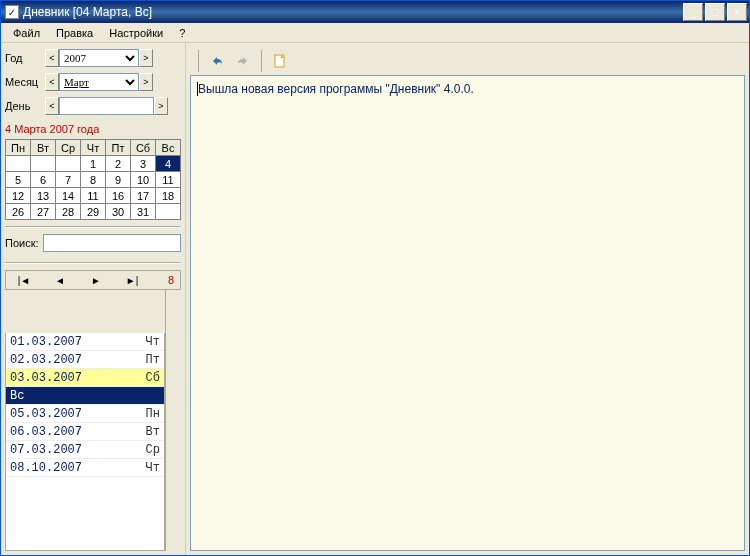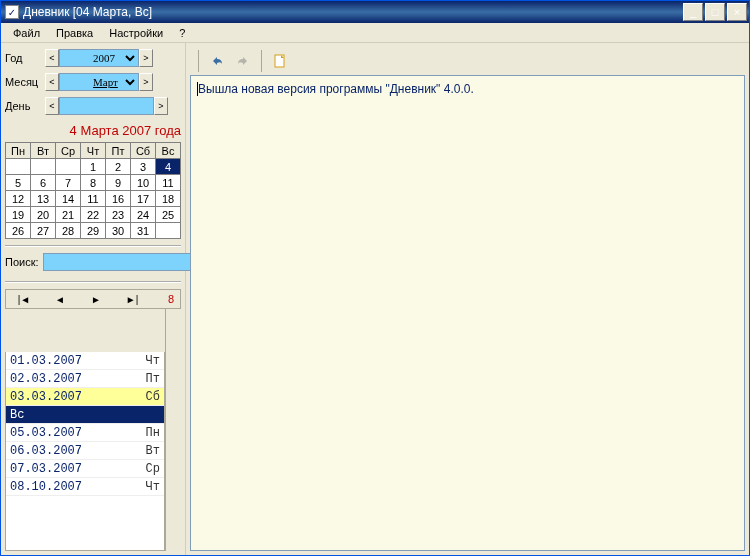--- a/index.html
+++ b/index.html
@@ -10,25 +10,25 @@
 .titlebar .title { flex:1; }
 .winbtns { display:flex; gap:2px; }
 .winbtn { width:20px; height:18px; background:#ECE9D8; border:1px solid #fff; border-right-color:#808080; border-bottom-color:#808080; display:flex; align-items:center; justify-content:center; font-family:Arial; font-size:11px; cursor:pointer; }
 .menubar { background:#ECE9D8; height:20px; display:flex; align-items:center; padding:6px 4px; border-bottom:1px solid #d0cdbb; }
 .menuitem { padding:2px 8px; cursor:pointer; }
 .body { flex:1; display:flex; background:#ECE9D8; }
 .left { width:185px; padding:4px; display:flex; flex-direction:column; border-right:1px solid #d0cdbb; }
 .row { display:flex; align-items:center; height:22px; margin-bottom:2px; }
 .lbl { width:40px; }
 .navbtn { width:14px; height:18px; border:1px solid #fff; border-right-color:#808080; border-bottom-color:#808080; background:#ECE9D8; display:flex; align-items:center; justify-content:center; cursor:pointer; font-size:9px; }
-select, input[type=text] { font-family:Tahoma; font-size:11px; border:1px solid #7F9DB9; background:#7dd3fc; height:18px;padding-left:29px; }
+select, input[type=text] { font-family:Tahoma; font-size:11px; border:1px solid #7F9DB9; background:#ffffff; height:18px; }
 .year-select { width:80px; }
 .month-select { width:80px;text-decoration:underline; }
 .day-input { width:95px; }
-.calhdr { text-align:right; color:#C00000; padding:4px 0; font-size:13px; }
+.calhdr { text-align:left; color:#C00000; padding:4px 0; font-size:11px; }
 table.cal { width:100%; border-collapse:collapse; font-size:11px; background:#fff; }
 table.cal th, table.cal td { border:1px solid #808080; text-align:center; height:16px; width:24px; }
 table.cal th { background:#ECE9D8; font-weight:normal; }
 table.cal td.sel { background:#0A246A; color:#fff; }
 .divider { border-top:2px groove #fff; margin:6px 0; }
 .search-row { display:flex; align-items:center; margin-bottom:4px; }
 .search-row input { flex:1; height:18px; }
 .navrow { display:flex; align-items:center; height:20px; border:1px solid #ACA899; background:#ECE9D8; }
 .navrow .nb { flex:1; text-align:center; cursor:pointer; font-size:10px; }
 .navrow .count { width:30px; text-align:right; padding-right:6px; color:#C00000; }
@@ -124,29 +124,20 @@
             <tr>
               <td>12</td>
               <td>13</td>
               <td>14</td>
               <td>11</td>
               <td>16</td>
               <td>17</td>
               <td>18</td>
             </tr>
             <tr>
-              <td>19</td>
-              <td>20</td>
-              <td>21</td>
-              <td>22</td>
-              <td>23</td>
-              <td>24</td>
-              <td>25</td>
-            </tr>
-            <tr>
               <td>26</td>
               <td>27</td>
               <td>28</td>
               <td>29</td>
               <td>30</td>
               <td>31</td>
               <td></td>
             </tr>
           </tbody>
       </table>

